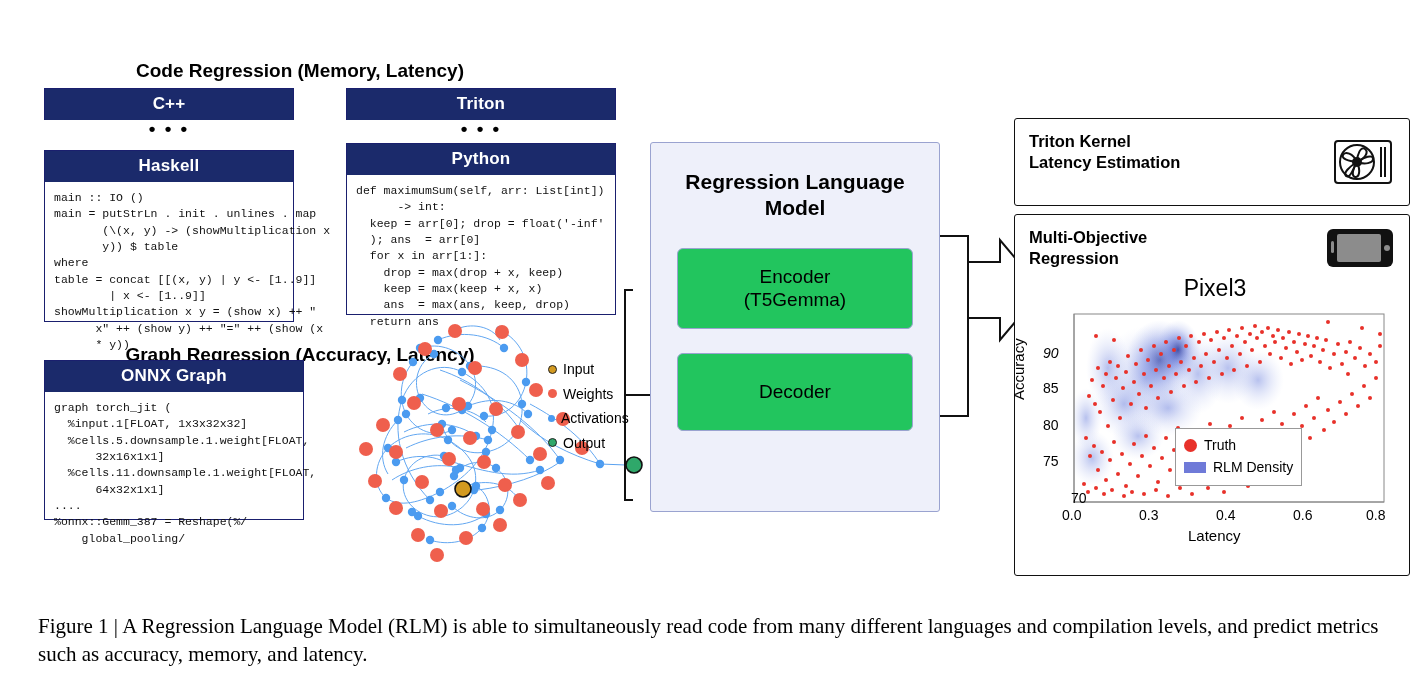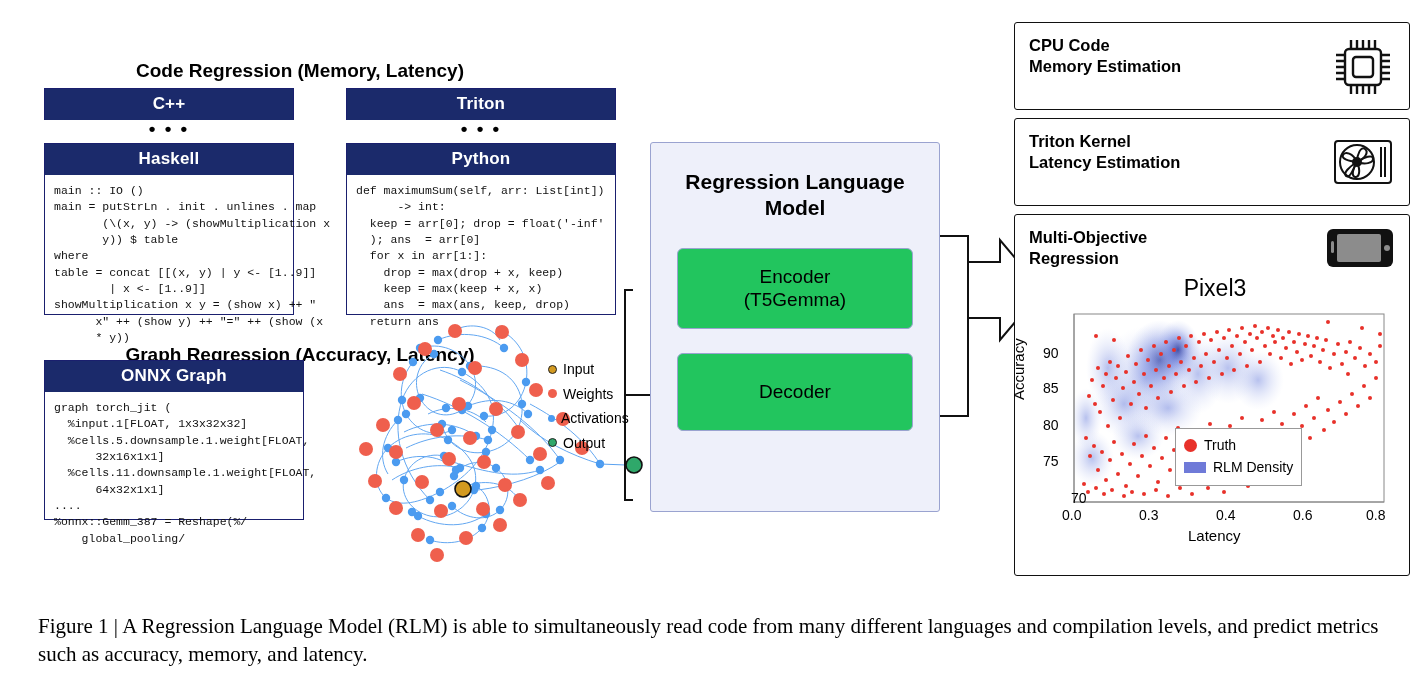--- a/index.html
+++ b/index.html
@@ -158,21 +158,21 @@
   <div class="card" style="left:44px; top:88px; width:250px; height:32px;">
     <div class="card-header">C++</div>
   </div>
   <div class="dots" style="left:44px; top:118px; width:250px;">• • •</div>
 
   <div class="card" style="left:346px; top:88px; width:270px; height:32px;">
     <div class="card-header">Triton</div>
   </div>
   <div class="dots" style="left:346px; top:118px; width:270px;">• • •</div>
 
-  <div class="card" style="left:44px; top:143px; width:250px; height:172px;">
+  <div class="card" style="left:44px; top:150px; width:250px; height:172px;">
     <div class="card-header">Haskell</div>
     <div class="card-body">main :: IO ()
 main = putStrLn . init . unlines . map
        (\(x, y) -&gt; (showMultiplication x
        y)) $ table
 where
 table = concat [[(x, y) | y &lt;- [1..9]]
         | x &lt;- [1..9]]
 showMultiplication x y = (show x) ++ "
       x" ++ (show y) ++ "=" ++ (show (x
@@ -387,36 +387,20 @@
     <div class="model-title">Regression Language Model</div>
     <div class="sub-box enc">
       <div>Encoder</div>
       <div>(T5Gemma)</div>
     </div>
     <div class="sub-box dec">
       <div>Decoder</div>
     </div>
   </div>
 
-  <div class="rp" style="left:1014px; top:22px; width:396px; height:88px;">
-    <div class="rp-title">
-      <div>CPU Code</div>
-      <div>Memory Estimation</div>
-    </div>
-    <svg class="chip-icon" width="64" height="66" viewBox="0 0 64 66">
-      <g stroke="#111" stroke-width="2.4" fill="none">
-        <rect x="14" y="16" width="36" height="36" rx="4"></rect>
-        <rect x="22" y="24" width="20" height="20" rx="3"></rect>
-        <path d="M20 16 V7 M26 16 V7 M32 16 V7 M38 16 V7 M44 16 V7"></path>
-        <path d="M20 52 V61 M26 52 V61 M32 52 V61 M38 52 V61 M44 52 V61"></path>
-        <path d="M14 22 H5 M14 28 H5 M14 34 H5 M14 40 H5 M14 46 H5"></path>
-        <path d="M50 22 H59 M50 28 H59 M50 34 H59 M50 40 H59 M50 46 H59"></path>
-      </g>
-    </svg>
-  </div>
 
   <div class="rp" style="left:1014px; top:118px; width:396px; height:88px;">
     <div class="rp-title">
       <div>Triton Kernel</div>
       <div>Latency Estimation</div>
     </div>
     <svg class="chip-icon" width="64" height="66" viewBox="0 0 64 66">
       <g stroke="#111" stroke-width="2" fill="none">
         <rect x="4" y="12" width="56" height="42" rx="3"></rect>
         <circle cx="26" cy="33" r="17"></circle>
@@ -676,21 +660,21 @@
           <circle cx="320" cy="66" r="2"></circle>
       </g>
     </g>
 
     <g stroke="#888" stroke-width="1">
       <path d="M46 194 H356"></path>
         <path d="M46 6 V194"></path>
     </g>
   </svg>
 
-  <div class="ytick" style="left:1043px; top:345px;">90</div>
+  <div class="ytick" style="left:1043px; top:345px;font-style:italic;">90</div>
   <div class="ytick" style="left:1043px; top:380px;">85</div>
   <div class="ytick" style="left:1043px; top:417px;">80</div>
   <div class="ytick" style="left:1043px; top:453px;">75</div>
   <div class="ytick" style="left:1043px; top:490px;margin-left:28px;">70</div>
 
   <div class="xtick" style="left:1062px; top:507px;">0.0</div>
   <div class="xtick" style="left:1139px; top:507px;">0.3</div>
   <div class="xtick" style="left:1216px; top:507px;">0.4</div>
   <div class="xtick" style="left:1293px; top:507px;">0.6</div>
   <div class="xtick" style="left:1366px; top:507px;">0.8</div>

